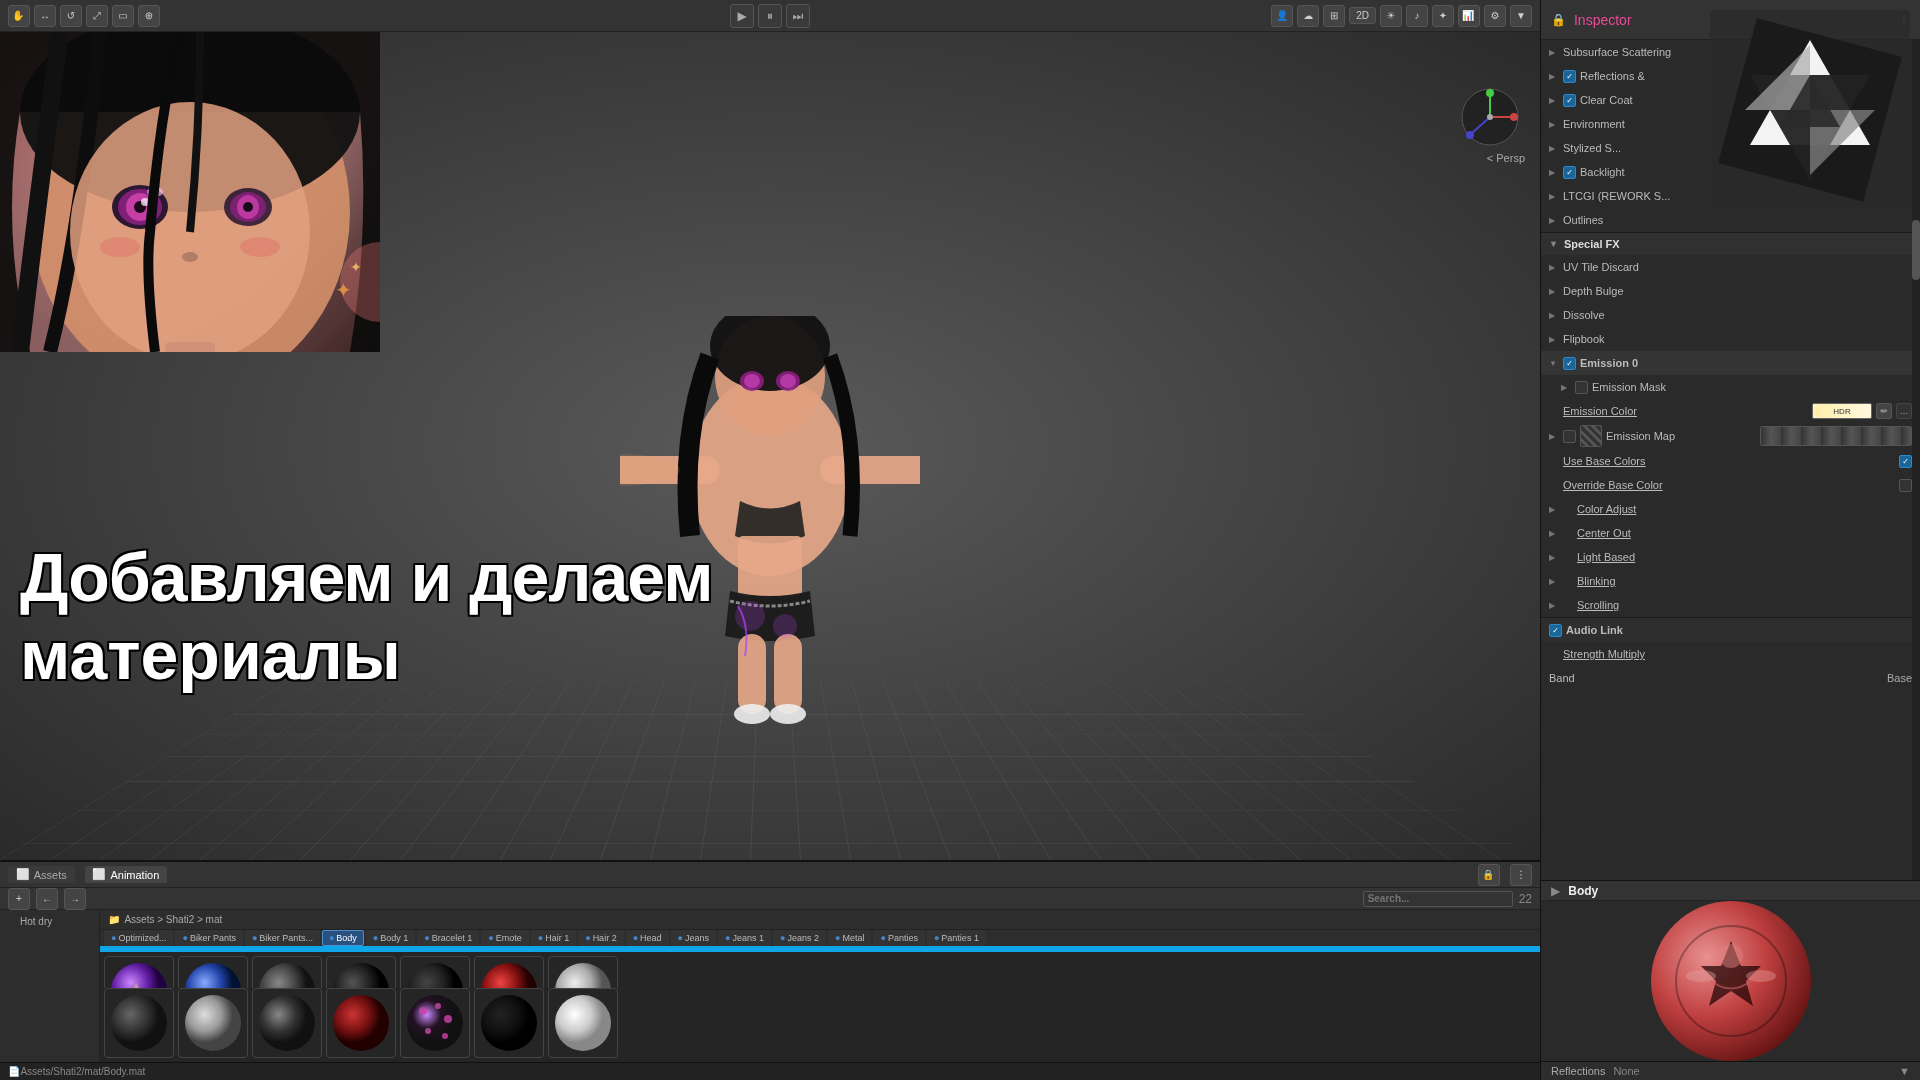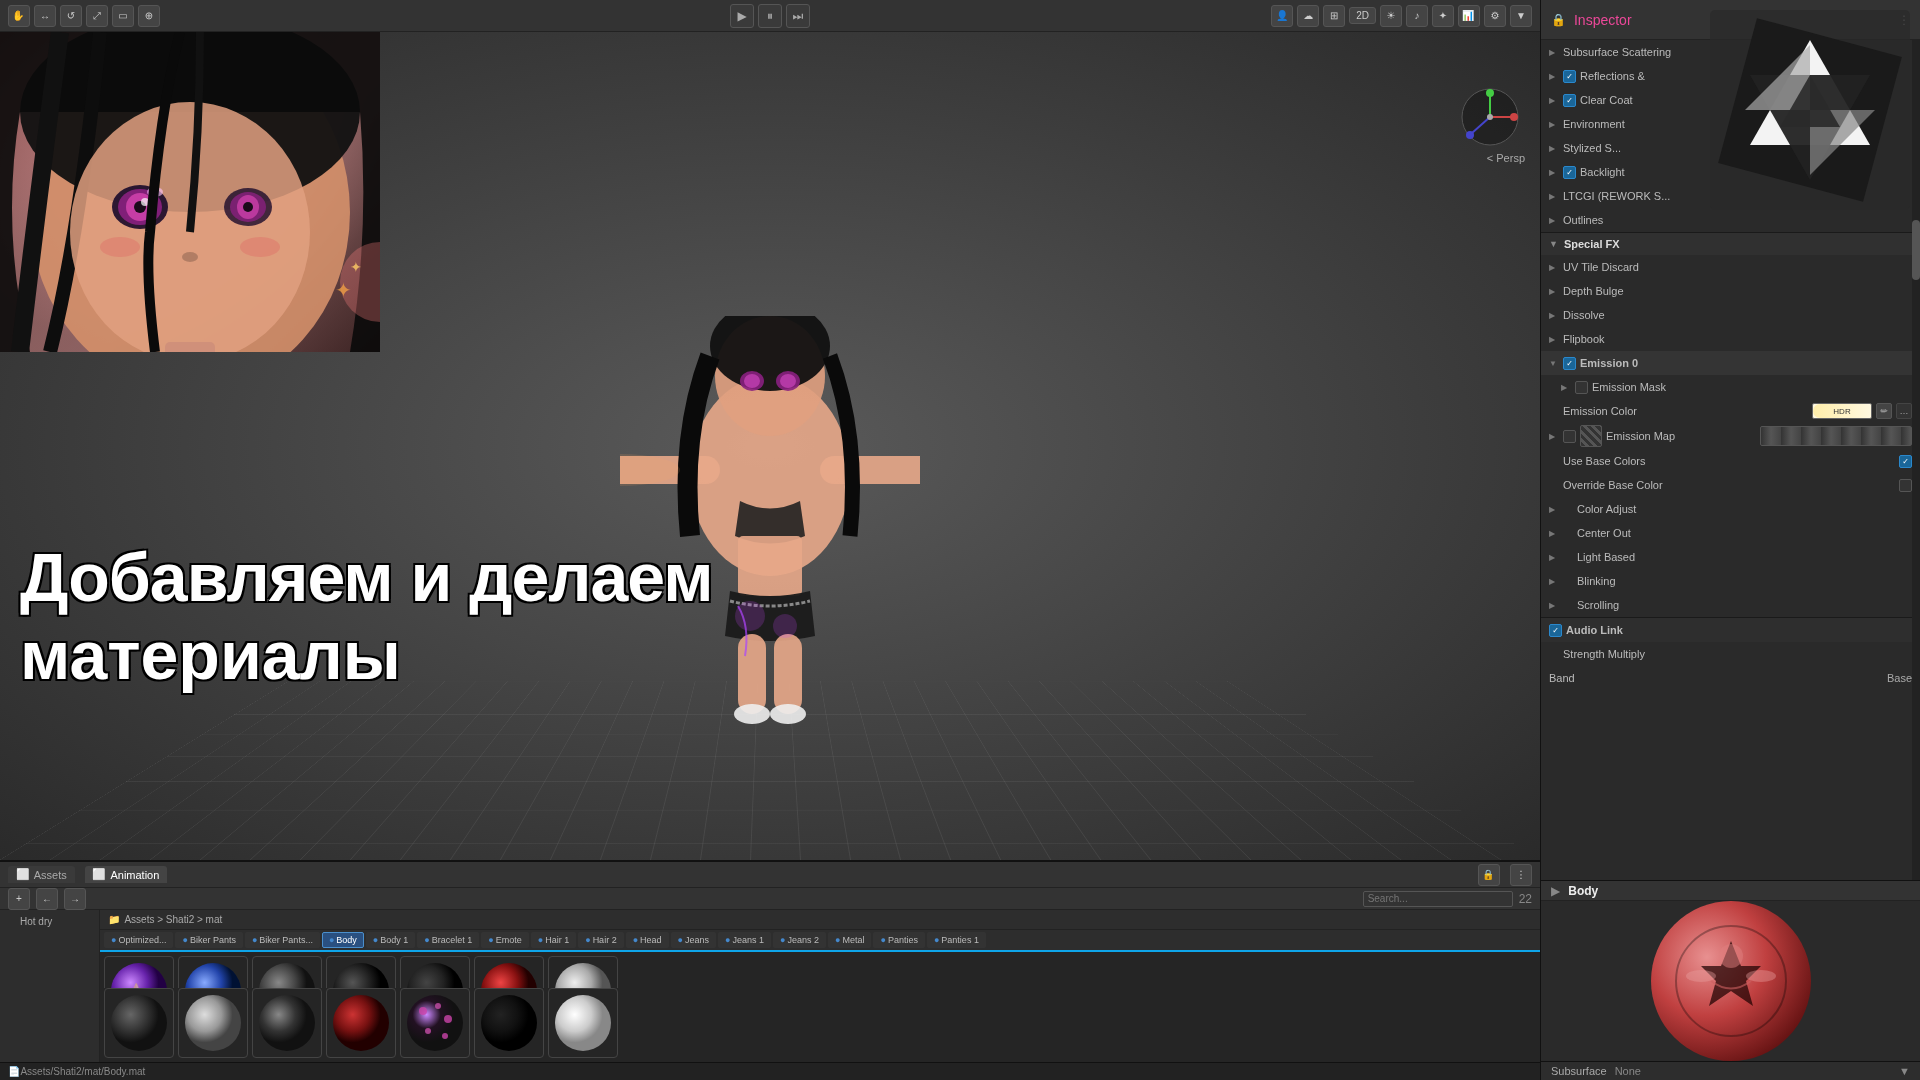--- a/index.html
+++ b/index.html
@@ -246,21 +246,21 @@
     }
 
     #asset-grid-labels {
       height: 22px;
       background: #2d2d2d;
       display: flex;
       align-items: center;
       gap: 2px;
       padding: 0 4px;
       overflow: hidden;
-      border-bottom: 2px solid #0ea5e9;
+      border-bottom: 6px solid #0ea5e9;
     }
 
     .asset-label {
       padding: 2px 6px;
       background: #333;
       border-radius: 2px;
       font-size: 9px;
       color: #bbb;
       white-space: nowrap;
       border: 1px solid transparent;
@@ -378,21 +378,21 @@
     }
 
     .inspector-label {
       flex: 1;
       font-size: 11px;
       color: #bbb;
       white-space: nowrap;
       overflow: hidden;
     }
 
-    .inspector-label.indent1 { padding-left: 14px; }
+    .inspector-label.indent1 { padding-left: 14px; text-decoration: underline; }
 
     .inspector-value {
       font-size: 11px;
       color: #aaa;
     }
 
     .checkbox {
       width: 13px;
       height: 13px;
       background: #1a6699;
@@ -790,21 +790,21 @@
         <div class="toolbar-btn">⋮</div>
       </div>
 
       <div id="assets-browser">
         <div id="assets-header">
           <div class="toolbar-btn">+</div>
           <div class="toolbar-btn">←</div>
           <div class="toolbar-btn">→</div>
           <div style="flex:1;"></div>
           <div style="display:flex;align-items:center;gap:4px;">
-            <input type="text" style="width: 150px; height: 16px; background: rgb(51, 51, 51); border: 1px solid rgb(85, 85, 85); border-radius: 2px; color: rgb(170, 170, 170); font-size: 10px; padding: 0px 4px;" placeholder="Search...">
+            <input type="text" style="width: 150px; height: 16px; background: rgb(51, 51, 51); border: 1px solid rgb(85, 85, 85); border-radius: 2px; color: rgb(170, 170, 170); font-size: 10px; padding: 0px 4px; font-weight: bold;" placeholder="Search...">
           </div>
           <div style="font-size:12px;color:#888;">22</div>
         </div>
 
         <div id="assets-content">
           <div id="assets-left-panel">
             <div style="color:#aaa;font-size:10px;padding:2px 16px;">Hot dry</div>
           </div>
           <div id="assets-main">
             <div id="assets-path">
@@ -1252,21 +1252,21 @@
               <path d="M40,60 Q60,75 80,60" stroke="#cc6060" stroke-width="2" fill="none" opacity="0.6"></path>
 
               <ellipse cx="30" cy="55" rx="15" ry="6" fill="#e8a0a0" opacity="0.4"></ellipse>
               <ellipse cx="90" cy="55" rx="15" ry="6" fill="#e8a0a0" opacity="0.4"></ellipse>
             </svg>
           </div>
         </div>
       </div>
 
       <div id="asset-bundle-row">
-        <span class="asset-bundle-label">Subsurface</span>
+        <span class="asset-bundle-label">Reflections</span>
         <span class="asset-bundle-value">None</span>
         <div style="flex:1;"></div>
         <span class="asset-bundle-value">▼</span>
       </div>
     </div>
 
   </div>
 </div>
 
 </body></html>

